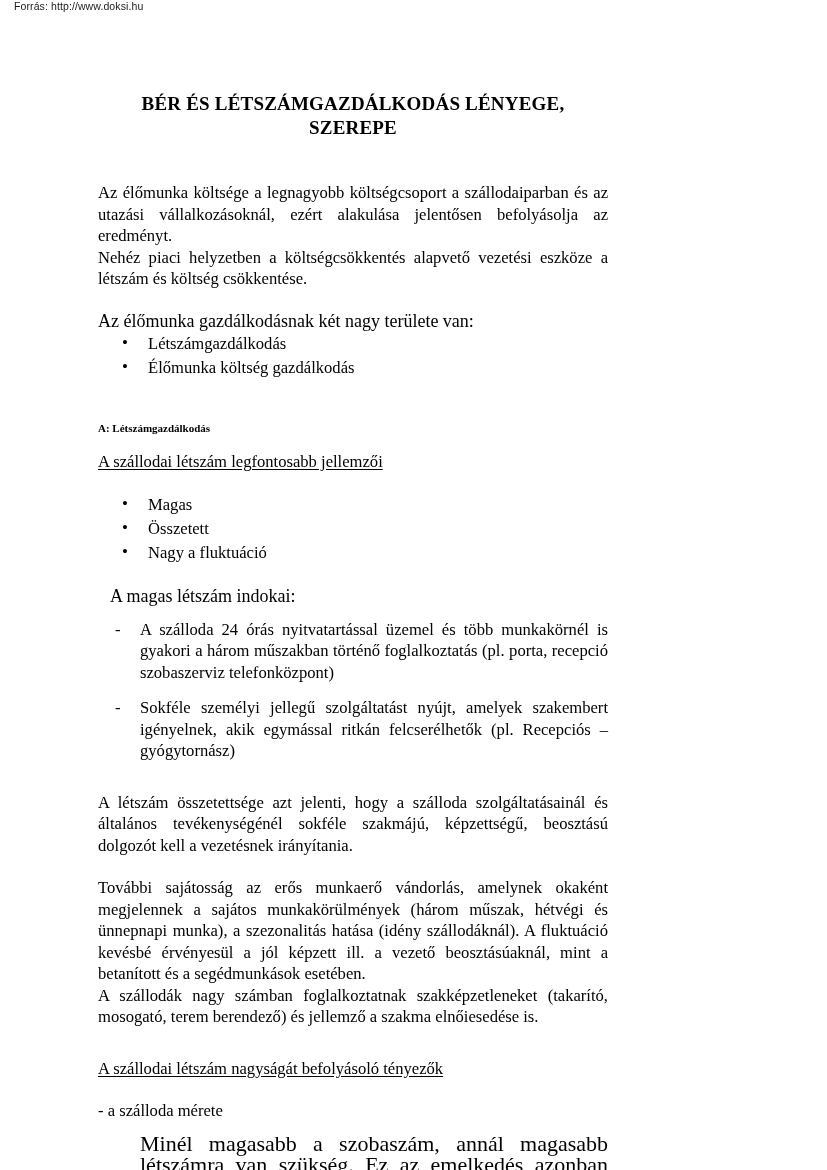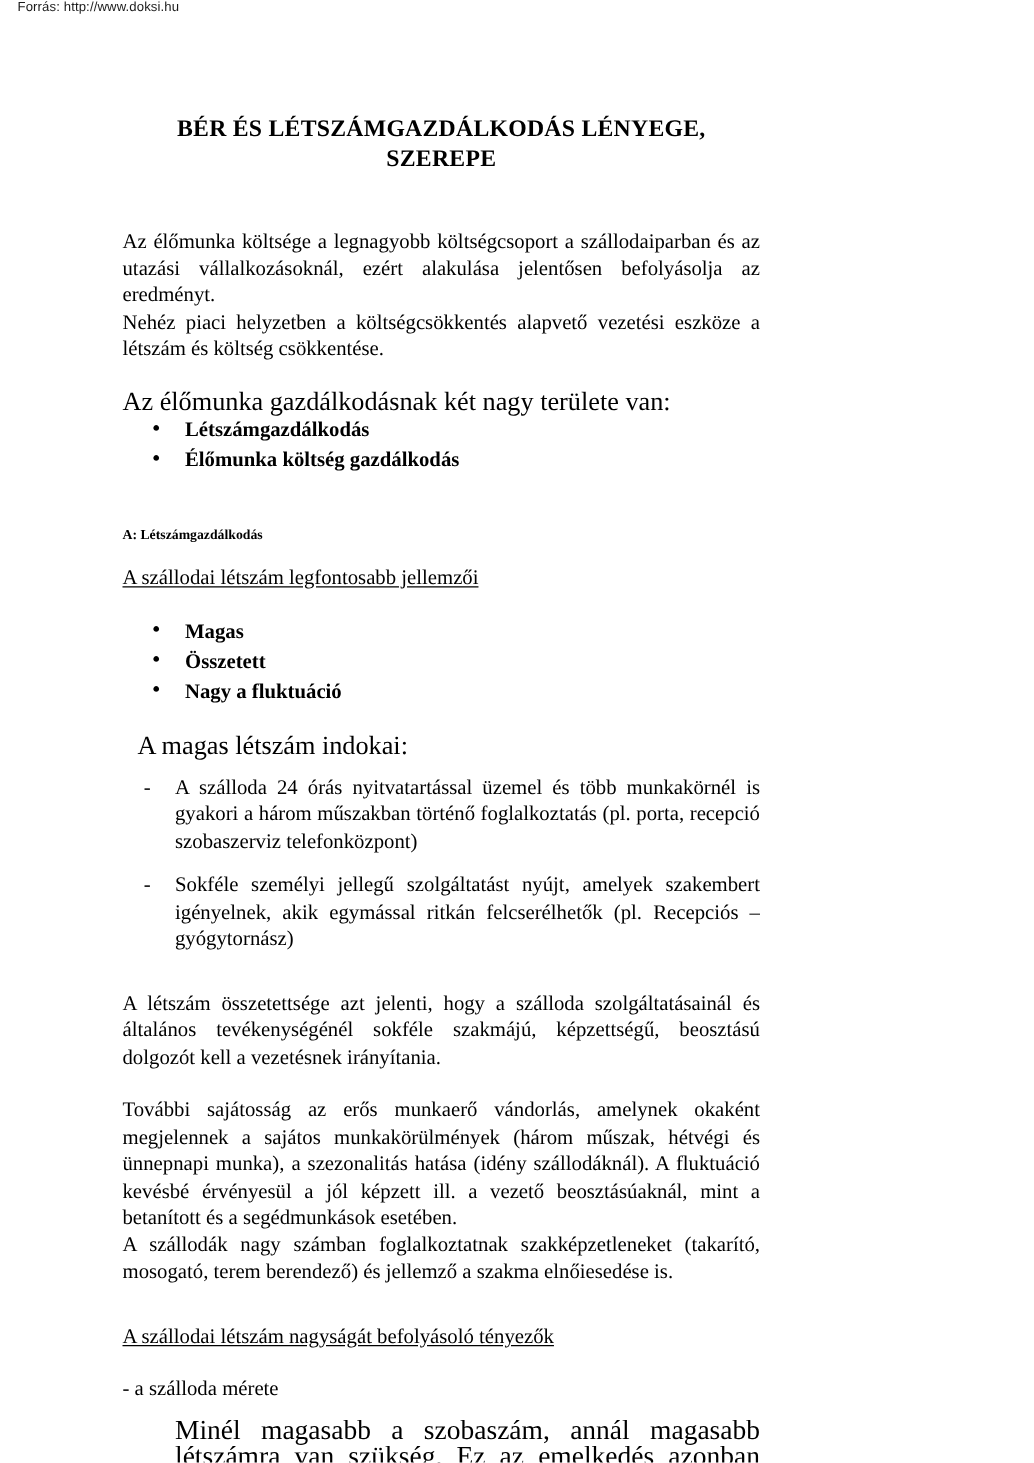--- a/index.html
+++ b/index.html
@@ -57,21 +57,21 @@
     text-justify: inter-word;
     margin: 0;
   }
 
   .gap-sm  { height: 11px; }
   .gap-md  { height: 21px; }
   .gap-lg  { height: 30px; }
   .gap-xl  { height: 38px; }
 
   .lead-line {
-    font-size: 21px;
+    font-size: 18px;
     line-height: 21.5px;
     margin: 0;
   }
 
   .bold-head {
     font-size: 11px;
     font-weight: bold;
     line-height: 21.5px;
     margin: 0;
   }
@@ -83,21 +83,20 @@
     display: inline-block;
     text-decoration: underline;
     text-underline-offset: 2px;
   }
 
   
   ul.dot-list {
     list-style: none;
     margin: 0;
     padding: 0;
-    font-weight: bold;
   }
   ul.dot-list > li {
     position: relative;
     font-size: 16.6px;
     line-height: 24px;
     padding-left: 50px;
   }
   ul.dot-list > li::before {
     content: "\2022";
     position: absolute;

